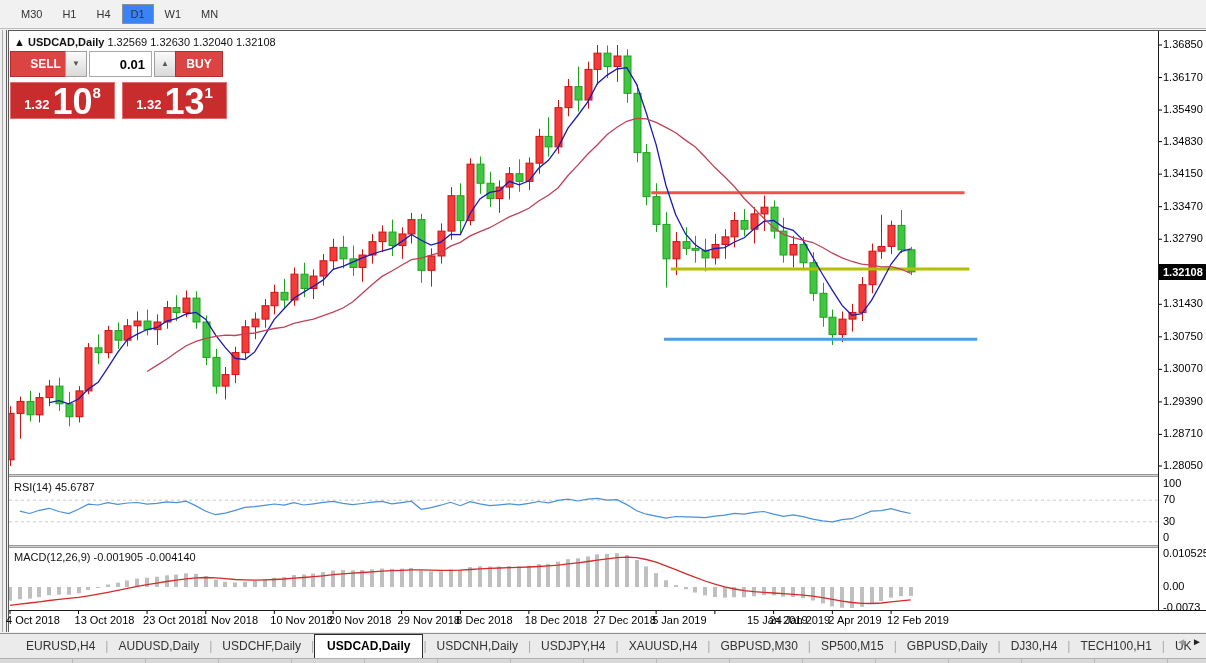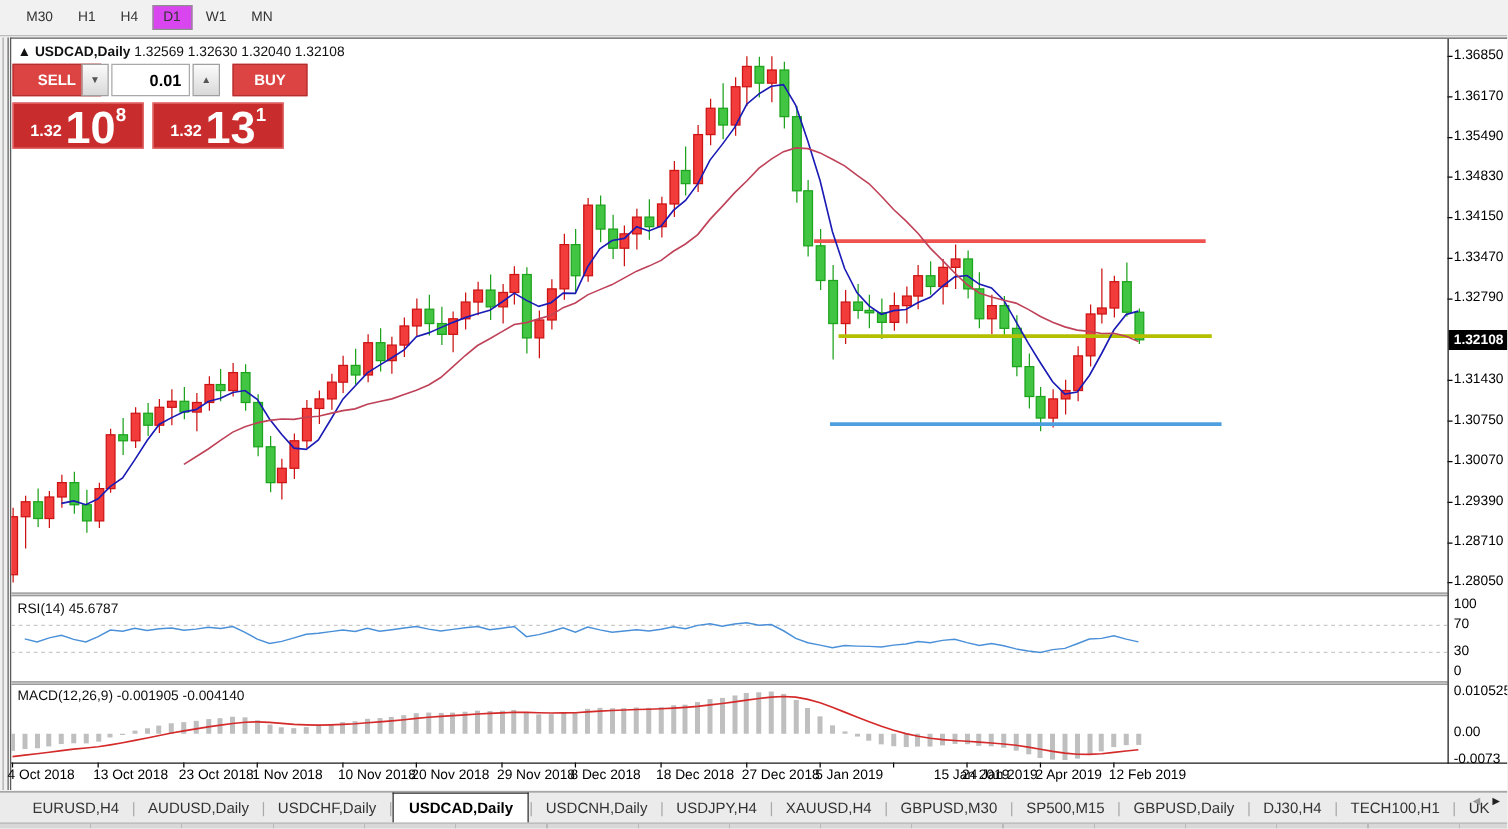--- a/index.html
+++ b/index.html
@@ -1,21 +1,21 @@
 <!DOCTYPE html>
 <html><head>
 <meta charset="utf-8">
 <style>
   html,body{margin:0;padding:0;background:#f0f0f0;}
   *{box-sizing:border-box;font-family:"Liberation Sans",sans-serif;}
   #stage{position:relative;width:1206px;height:663px;background:#f0f0f0;overflow:hidden;}
   
   #tfstrip{position:absolute;left:0;top:0;width:1206px;height:29px;background:#f1f1f1;border-bottom:1px solid #bdbdbd;display:flex;align-items:center;padding-left:12px;}
   .tf{font-size:11px;color:#333;padding:4px 9px;margin-right:2px;cursor:default;}
-  .tf.active{background:#d946ef;border:1px solid #8f8f8f;padding:3px 8px;}
+  .tf.active{background:#3b82f6;border:1px solid #8f8f8f;padding:3px 8px;}
   
   #chartwin{position:absolute;left:8px;top:30px;width:1198px;height:602px;background:#fff;border-top:1px solid #5a5a5a;border-left:1px solid #5a5a5a;}
   .winedge{position:absolute;top:30px;height:602px;width:1px;background:#a8a8a8;}
   #svgwrap{position:absolute;left:0;top:0;}
   .sep{position:absolute;left:9px;width:1149px;height:3px;background:#cfcfcf;border-top:1px solid #9a9a9a;border-bottom:1px solid #9a9a9a;}
   #axisline{position:absolute;left:1158px;top:31px;width:1px;height:580px;background:#1a1a1a;}
   #dateline{position:absolute;left:9px;top:610px;width:1197px;height:1px;background:#1a1a1a;}
   .pricelabel,.sublabel{position:absolute;left:1163px;font-size:11px;color:#000;white-space:nowrap;}
   .datelabel{position:absolute;top:614px;font-size:11px;color:#000;white-space:nowrap;}
   #pricetag{position:absolute;left:1159px;width:47px;height:16px;background:#000;color:#fff;font-size:11px;font-weight:bold;line-height:16px;padding-left:4px;}
@@ -406,21 +406,21 @@
     <span>▲</span>
     <span class="sym">USDCAD,Daily</span>
     <span>1.32569 1.32630 1.32040 1.32108</span>
   </div>
 
   <div id="ocp">
     <div class="ocbtn" style="left:0;width:71px">SELL</div>
     <div class="spin" style="left:55px">▼</div>
     <input id="vol" value="0.01" style="">
     <div class="spin" style="left:144px">▲</div>
-    <div class="ocbtn" style="left:176px;width:60px">BUY</div>
+    <div class="ocbtn" style="left:165px;width:48px">BUY</div>
     <div class="quote" style="left:0">
       <span class="pfx">1.32</span>
       <span class="big">10</span>
       <span class="sup">8</span>
     </div>
     <div class="quote" style="left:112px">
       <span class="pfx">1.32</span>
       <span class="big">13</span>
       <span class="sup">1</span>
     </div>

